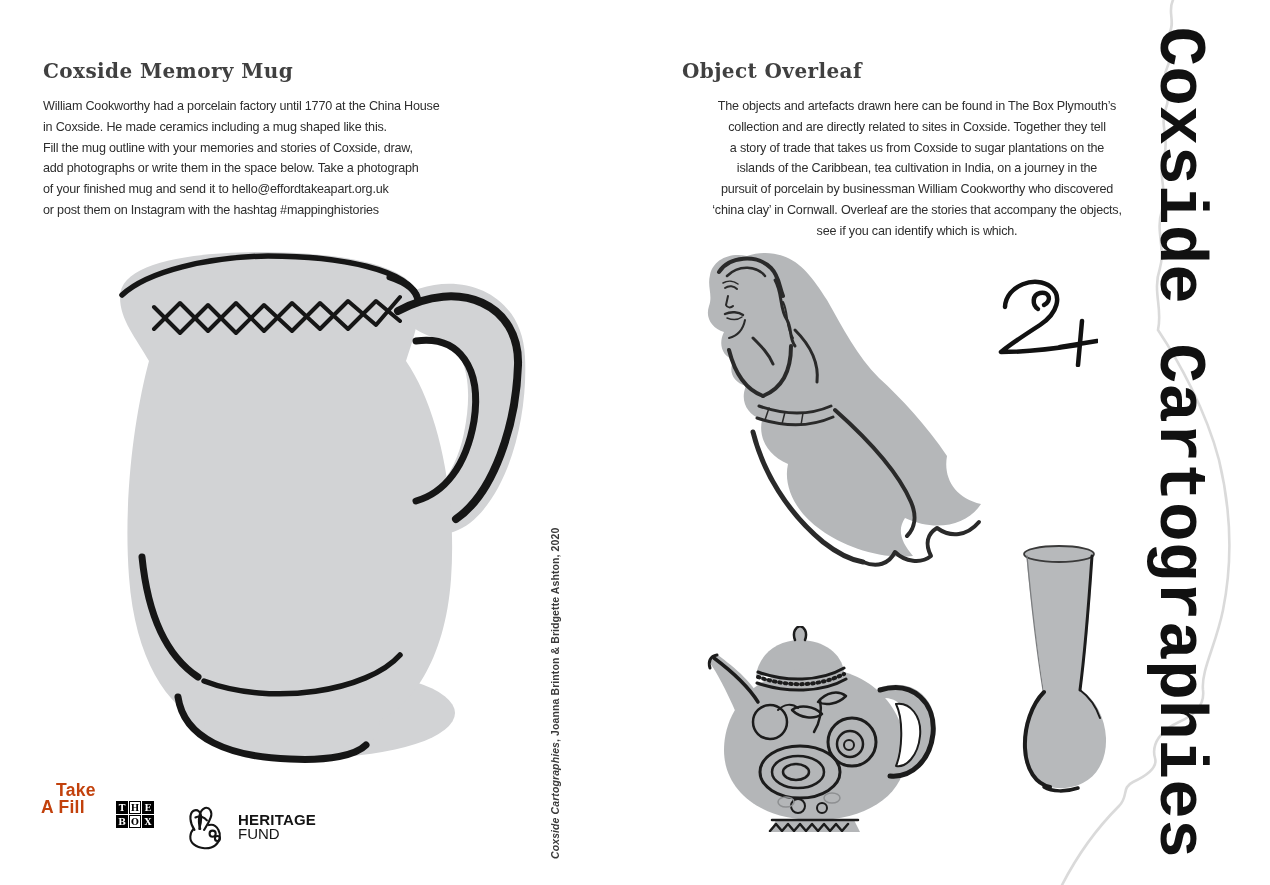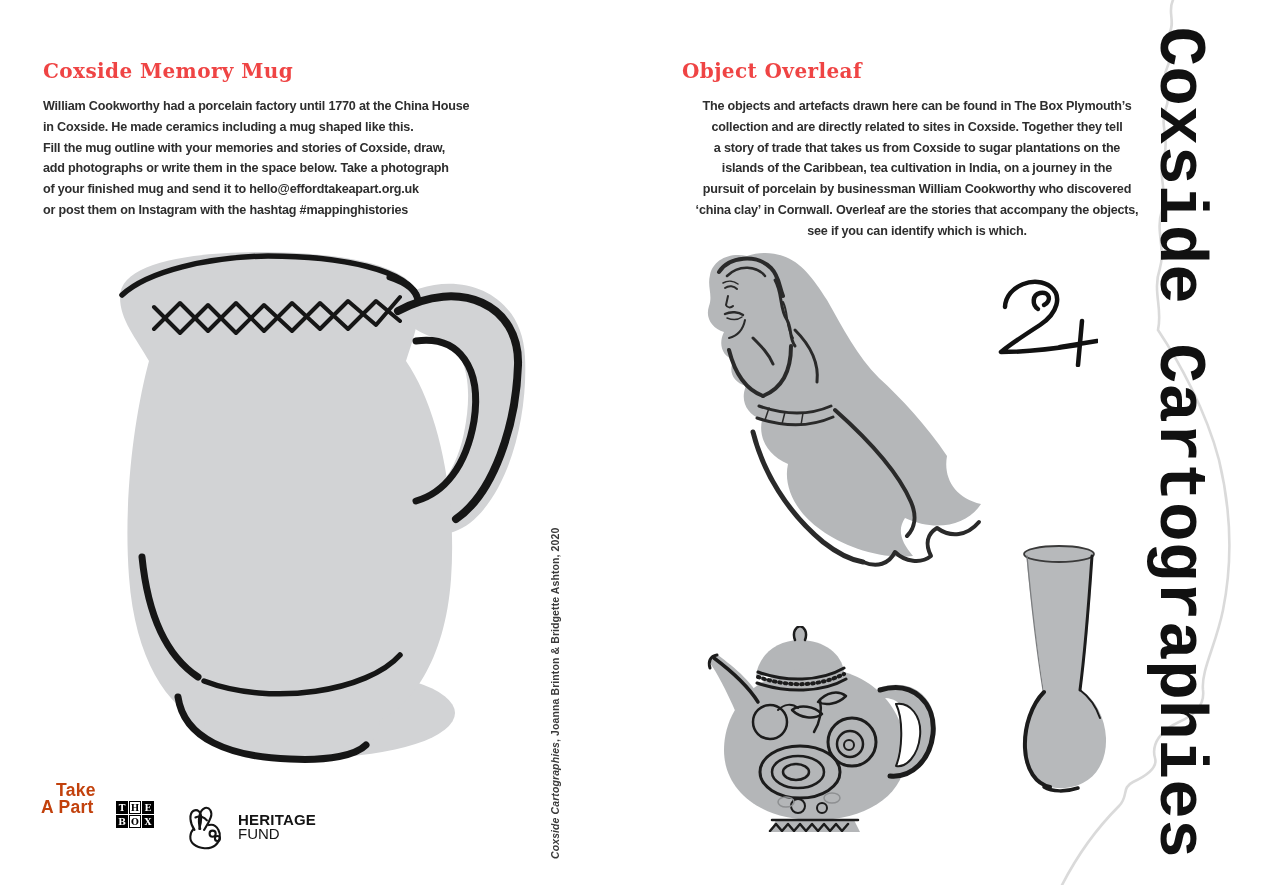--- a/index.html
+++ b/index.html
@@ -1,22 +1,22 @@
 <!DOCTYPE html>
 <html><head>
 <meta charset="utf-8">
 <style>
   html,body{margin:0;padding:0;background:#fff;}
   .page{position:relative;width:1270px;height:885px;background:#ffffff;overflow:hidden;
         font-family:"Liberation Sans",sans-serif;color:#262626;}
   .abs{position:absolute;}
   h1.panel-title{margin:0;font-family:"DejaVu Serif",serif;font-weight:700;
-        font-size:20px;letter-spacing:.4px;color:#ef4444;}
+        font-size:20px;letter-spacing:.4px;color:#404040;}
   p.panel-body{margin:0;font-size:12.6px;line-height:20.8px;letter-spacing:-.2px;
-        white-space:pre-line;color:#2e2e2e;font-weight:700;}
+        white-space:pre-line;color:#2e2e2e;font-weight:400;}
   
   .left-title{left:43px;top:59px;}
   .left-body{left:43px;top:96px;width:560px;}
   .mug-illo{left:90px;top:245px;width:440px;height:520px;}
   
   .right-title{left:682px;top:59px;}
   .right-body{left:682px;top:96px;width:470px;text-align:center;}
   .figurehead-illo{left:695px;top:250px;width:300px;height:330px;}
   .number2-illo{left:988px;top:275px;width:110px;height:92px;}
   .vase-illo{left:1000px;top:540px;width:115px;height:258px;}
@@ -89,21 +89,21 @@
       <path d="M308,66 C370,32 430,60 428,120 C426,180 404,248 366,274" stroke-width="8"></path>
       <path d="M326,96 C370,90 392,124 384,176 C376,222 354,248 326,256" stroke-width="7"></path>
       <path d="M52,312 C58,372 78,412 108,432" stroke-width="7"></path>
       <path d="M114,436 C182,462 278,446 310,410" stroke-width="5.5"></path>
       <path d="M88,452 C94,494 140,512 200,514 C240,516 266,510 276,500" stroke-width="7"></path>
     </g>
   </svg>
 
   <div class="abs logo-takeapart">
     <div class="l1">Take</div>
-    <div class="l2">A Part</div>
+    <div class="l2">A Fill</div>
   </div>
 
   <div class="abs logo-thebox">
     <span class="inv">T</span>
     <span class="nrm">H</span>
     <span class="inv">E</span>
     <span class="inv">B</span>
     <span class="nrm">O</span>
     <span class="inv">X</span>
   </div>

